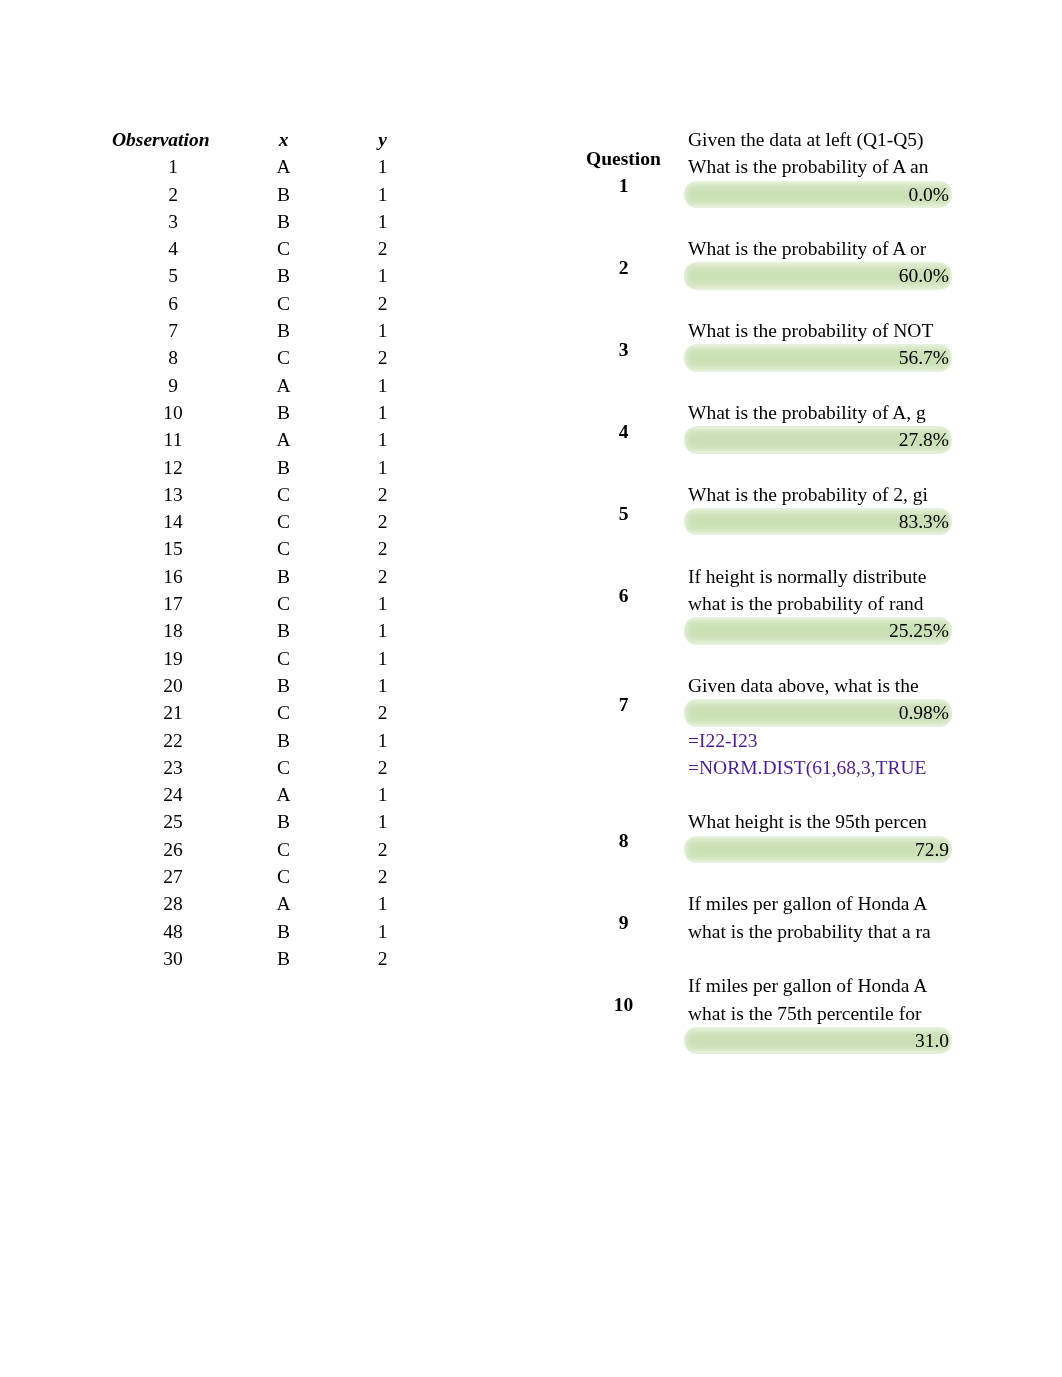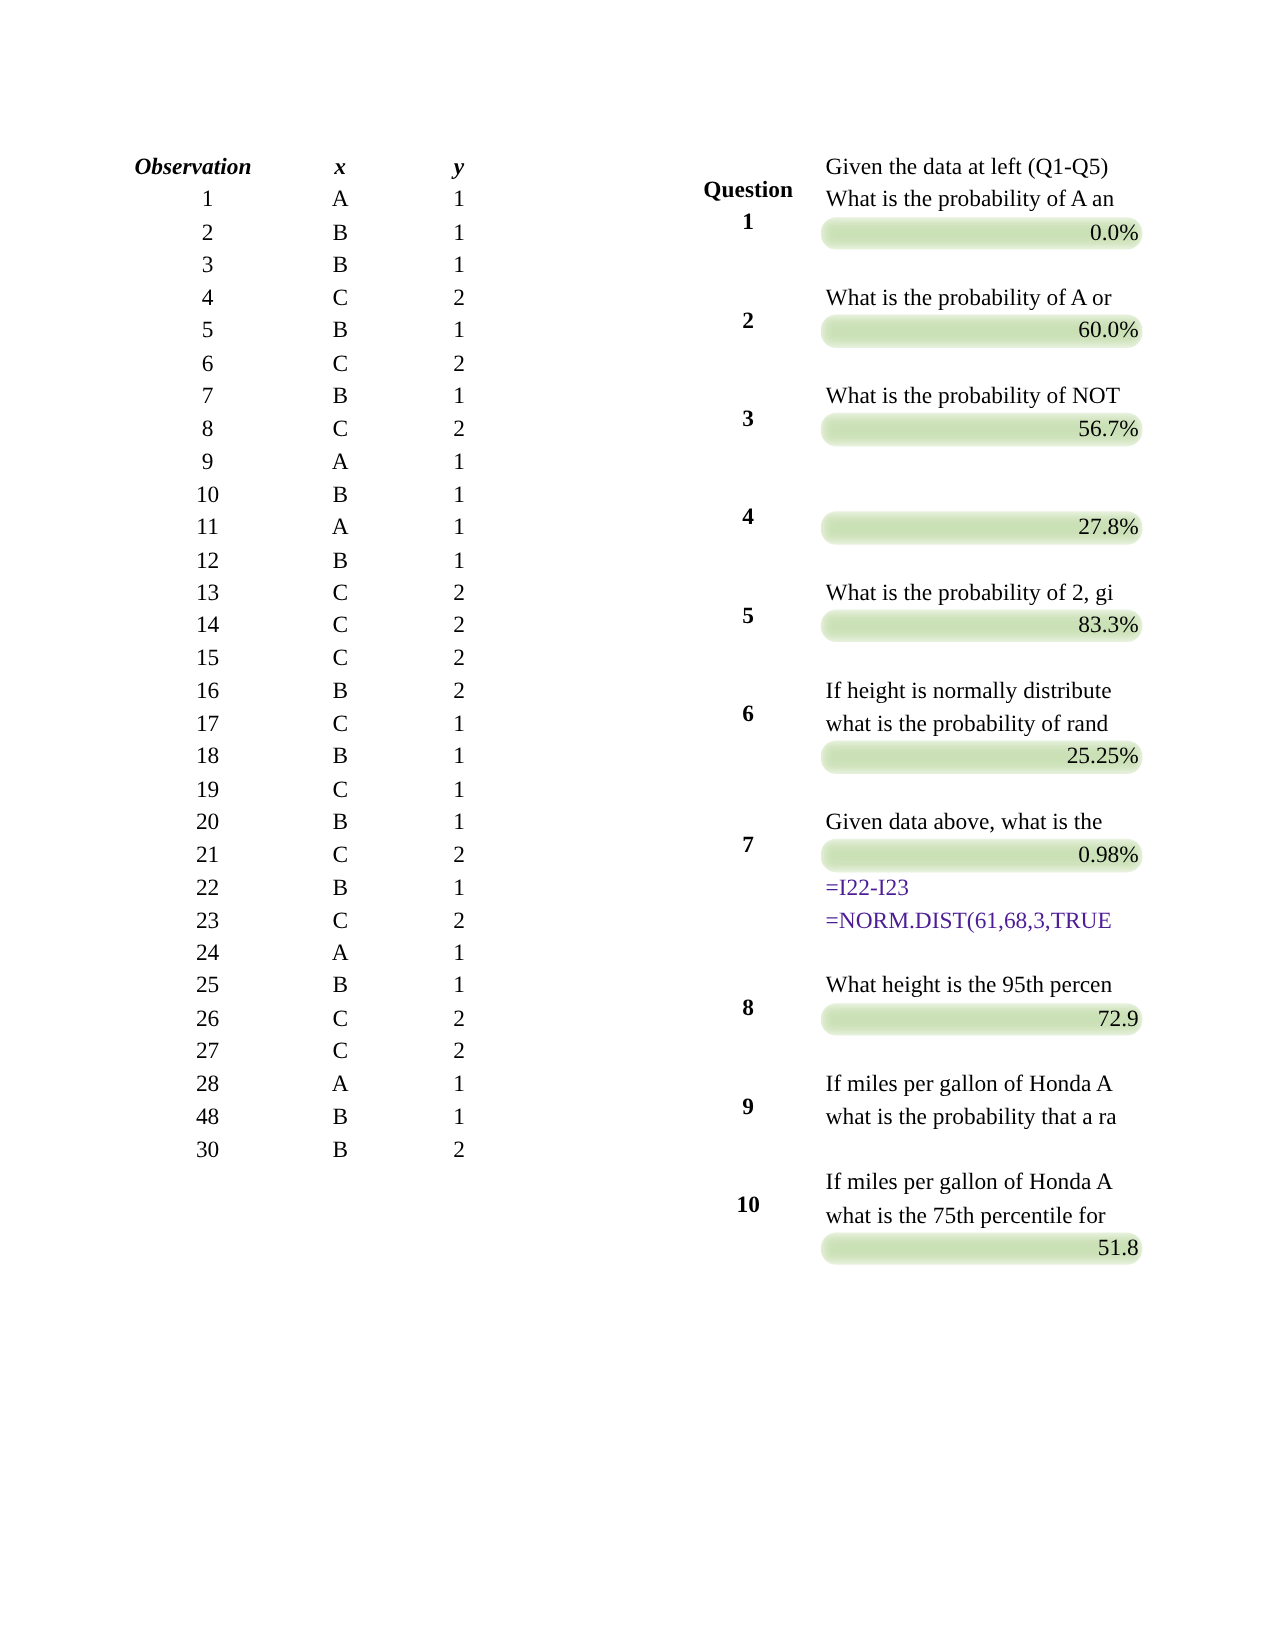--- a/index.html
+++ b/index.html
@@ -333,20 +333,21 @@
         <div class="q-row">
           <span class="q-num">3</span>
           <span class="q-text">What is the probability of NOT</span>
         </div>
         <div class="q-row">
           <div class="q-answer"><span class="val">56.7%</span></div>
         </div>
         <div class="q-row spacer"></div>
         <div class="q-row">
           <span class="q-num">4</span>
+          <span class="q-text">What is the probability of A, g</span>
         </div>
         <div class="q-row">
           <div class="q-answer"><span class="val">27.8%</span></div>
         </div>
         <div class="q-row spacer"></div>
         <div class="q-row">
           <span class="q-num">5</span>
           <span class="q-text">What is the probability of 2, gi</span>
         </div>
         <div class="q-row">
@@ -395,20 +396,20 @@
         </div>
         <div class="q-row spacer"></div>
         <div class="q-row">
           <span class="q-num">10</span>
           <span class="q-text">If miles per gallon of Honda A</span>
         </div>
         <div class="q-row">
           <span class="q-text">what is the 75th percentile for</span>
         </div>
         <div class="q-row">
-          <div class="q-answer"><span class="val">51.8</span></div>
+          <div class="q-answer"><span class="val">31.0</span></div>
         </div>
         <div class="q-row spacer"></div>
       </div>
 
   </div>
 
 </div>
 
 </body></html>

